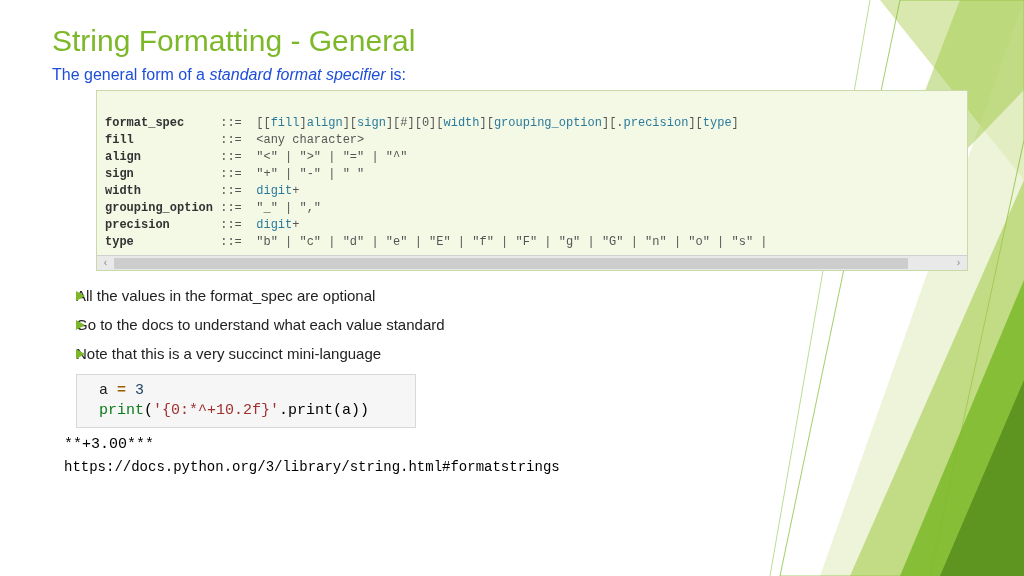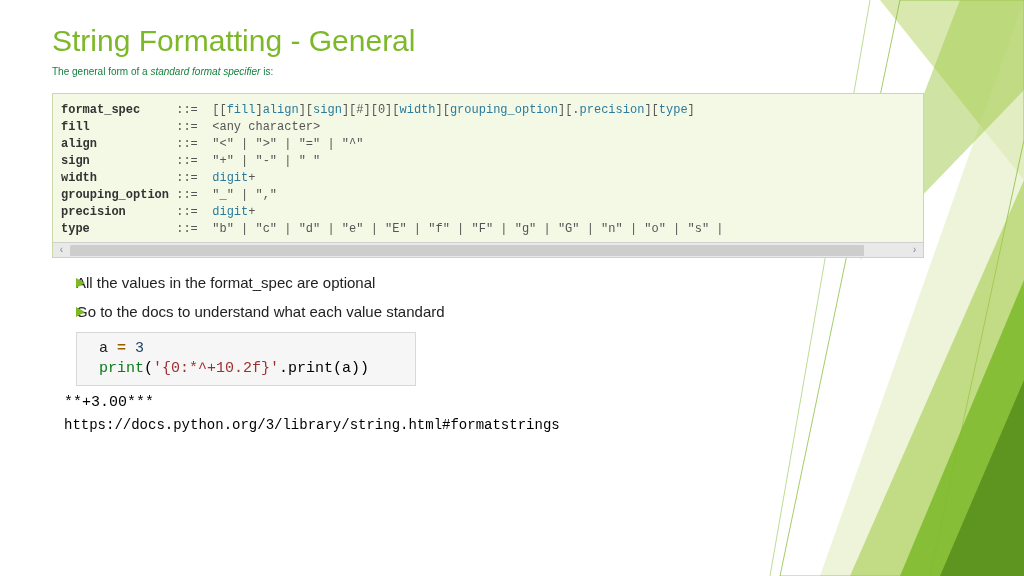--- a/index.html
+++ b/index.html
@@ -21,35 +21,36 @@
     padding: 24px 52px 0 52px;
     width: 920px;
   }
   h1.title {
     color: #7db829;
     font-weight: 400;
     font-size: 30px;
     margin-bottom: 8px;
   }
   .subtitle {
-    font-size: 10px;
-    color: #15803d;
-    margin-bottom: 16px;
+    font-size: 16px;
+    color: #1d4ed8;
+    margin-bottom: 6px;
   }
   .subtitle em { font-style: italic; }
   .grammar-box {
     background: #f4f9e6;
     border: 1px solid #c9d9a8;
     font-family: Consolas, "Courier New", monospace;
     font-size: 12px;
     line-height: 17px;
     color: #333;
-    padding: 8px 8px 0 8px;
+    padding: 24px 8px 0 8px;
     width: 872px;
     position: relative;
+    margin-left: 44px;
   }
   .grammar-box .row { white-space: nowrap; }
   .kw { font-weight: bold; color: #333; }
   .tok { color: #2a7a9c; }
   .pun { color: #555; }
   .lit { color: #555; }
   .scrollbar {
     height: 15px;
     background: #e9e9e9;
     border-top: 1px solid #d0d0d0;
@@ -164,20 +165,21 @@
       <div class="track">
           <div class="thumb"></div>
         </div>
       <div class="arrow">›</div>
     </div>
   </div>
 
   <ul class="bullets">
     <li>All the values in the format_spec are optional</li>
     <li>Go to the docs to understand what each value standard</li>
+    <li>Note that this is a very succinct mini-language</li>
   </ul>
 
   <div class="code-box">
     <div>
       <span class="c-var">a</span><span class="c-op"> = </span><span class="c-num">3</span>
     </div>
     <div>
       <span class="c-fn">print</span><span>(</span><span class="c-str">'{0:*^+10.2f}'</span><span>.print(a))</span>
     </div>
   </div>

